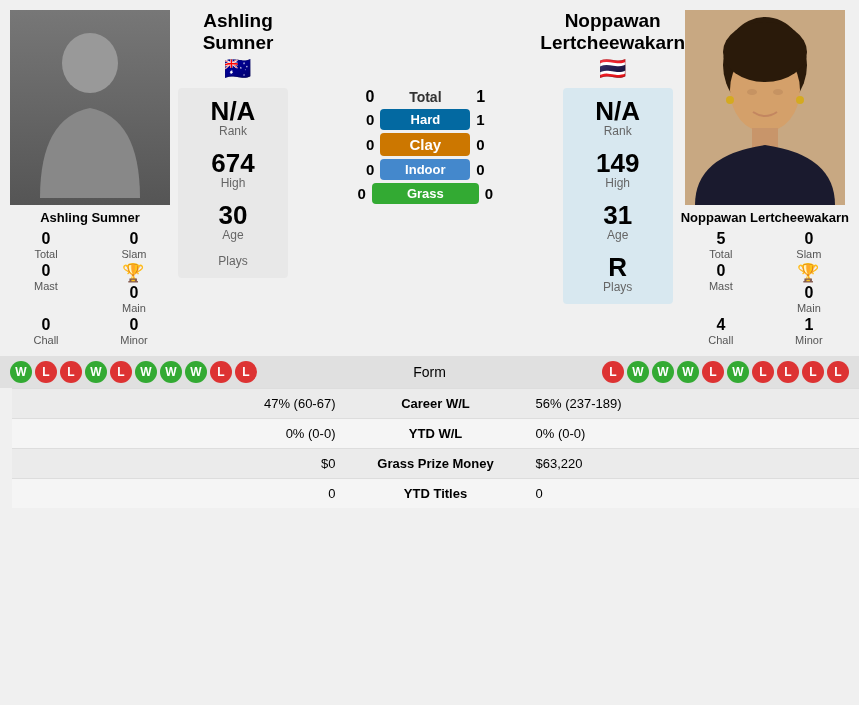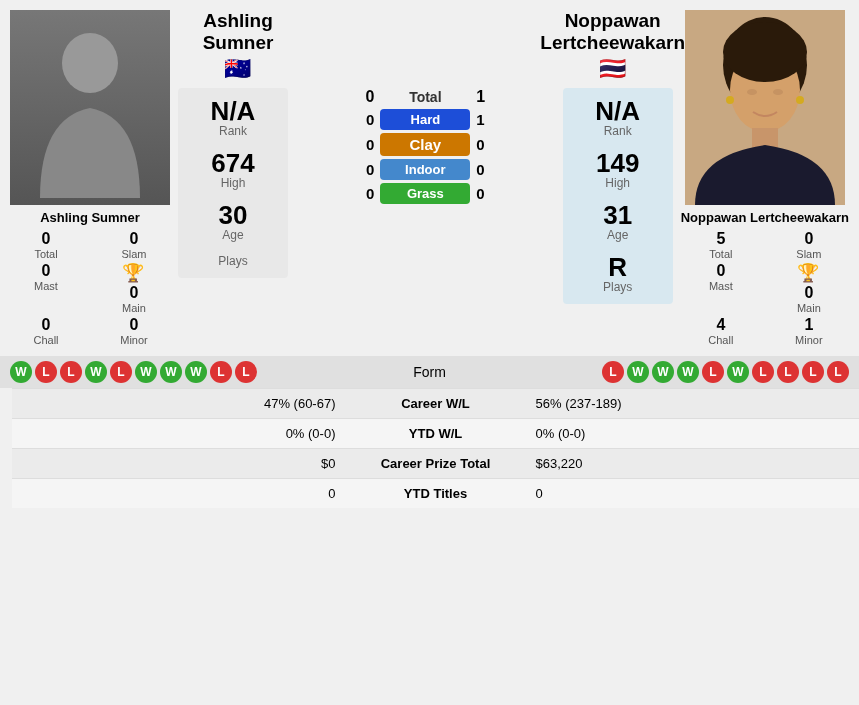--- a/index.html
+++ b/index.html
@@ -310,39 +310,39 @@
         <div class="score-column">
 
           <div class="score-row" style="display:flex;align-items:center;justify-content:center;gap:6px;">
             <span style="width:35px;text-align:right;font-size:16px;font-weight:bold;">0</span>
             <span style="width:90px;text-align:center;font-size:14px;font-weight:bold;color:#333;">Total</span>
             <span style="width:35px;text-align:left;font-size:16px;font-weight:bold;">1</span>
           </div>
 
           <div class="score-row" style="display:flex;align-items:center;justify-content:center;gap:6px;">
             <span style="width:35px;text-align:right;font-size:15px;font-weight:bold;">0</span>
-            <span style="width:90px;text-align:center;background:#1d4ed8;color:white;border-radius:4px;padding:3px 0;font-weight:bold;font-size:13px;">Hard</span>
+            <span style="width:90px;text-align:center;background:#0369a1;color:white;border-radius:4px;padding:3px 0;font-weight:bold;font-size:13px;">Hard</span>
             <span style="width:35px;text-align:left;font-size:15px;font-weight:bold;">1</span>
           </div>
 
           <div class="score-row" style="display:flex;align-items:center;justify-content:center;gap:6px;">
             <span style="width:35px;text-align:right;font-size:15px;font-weight:bold;">0</span>
             <span style="width:90px;text-align:center;background:#cc7700;color:white;border-radius:4px;padding:3px 0;font-weight:bold;font-size:15px;">Clay</span>
             <span style="width:35px;text-align:left;font-size:15px;font-weight:bold;">0</span>
           </div>
 
           <div class="score-row" style="display:flex;align-items:center;justify-content:center;gap:6px;">
             <span style="width:35px;text-align:right;font-size:15px;font-weight:bold;">0</span>
             <span style="width:90px;text-align:center;background:#4488cc;color:white;border-radius:4px;padding:3px 0;font-weight:bold;font-size:13px;">Indoor</span>
             <span style="width:35px;text-align:left;font-size:15px;font-weight:bold;">0</span>
           </div>
 
           <div class="score-row" style="display:flex;align-items:center;justify-content:center;gap:6px;">
             <span style="width:35px;text-align:right;font-size:15px;font-weight:bold;">0</span>
-            <span style="width:90px;text-align:center;background:#33aa33;color:white;border-radius:4px;padding:3px 0;font-weight:bold;font-size:13px;">Grass</span>
+            <span style="width:107px;text-align:center;background:#33aa33;color:white;border-radius:4px;padding:3px 0;font-weight:bold;font-size:13px;">Grass</span>
             <span style="width:35px;text-align:left;font-size:15px;font-weight:bold;">0</span>
           </div>
         </div>
 
         <div class="right-stats-box">
           <div>
             <div class="big-stat">N/A</div>
             <div class="big-stat-label">Rank</div>
           </div>
           <div>
@@ -457,21 +457,21 @@
     </div>
 
     <div class="data-row">
       <div class="dr-left">0% (0-0)</div>
       <div class="dr-mid">YTD W/L</div>
       <div class="dr-right">0% (0-0)</div>
     </div>
 
     <div class="data-row">
       <div class="dr-left">$0</div>
-      <div class="dr-mid">Career Prize Total</div>
+      <div class="dr-mid">Grass Prize Money</div>
       <div class="dr-right">$63,220</div>
     </div>
 
     <div class="data-row">
       <div class="dr-left">0</div>
       <div class="dr-mid">YTD Titles</div>
       <div class="dr-right">0</div>
     </div>
 
   </div>

